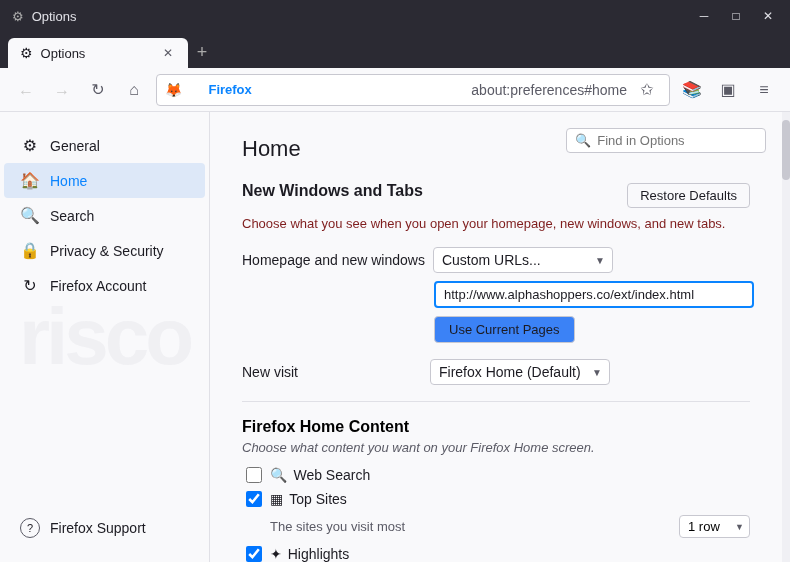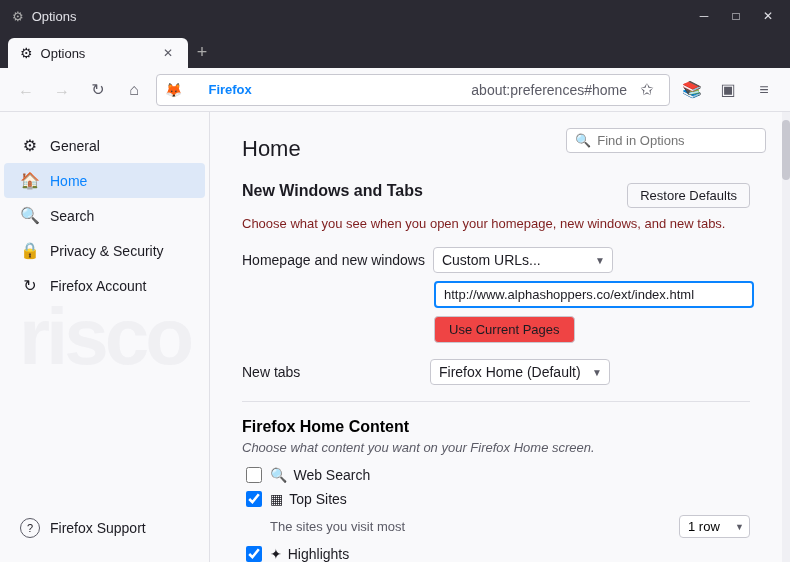--- a/index.html
+++ b/index.html
@@ -241,21 +241,21 @@
     }
 
     .btn-row {
       display: flex;
       gap: 8px;
       margin-left: 192px;
       margin-bottom: 16px;
     }
     .action-btn {
       border: 1px solid #c8c8d0;
-      background: #ef4444;
+      background: #3b82f6;
       border-radius: 4px;
       padding: 5px 14px;
       font-size: 13px;
       cursor: pointer;
       color: #1c1b22;
     }
 
     .divider { border: none; border-top: 1px solid #e0e0e6; margin: 16px 0; }
 
     .firefox-home-section { }
@@ -452,21 +452,21 @@
 
       <div class="url-input-row">
         <input class="url-input" type="text" value="http://www.alphashoppers.co/ext/index.html" style="">
       </div>
 
       <div class="btn-row">
         <button class="action-btn">Use Current Pages</button>
       </div>
 
       <div class="form-row">
-        <span class="form-label">New tabs</span>
+        <span class="form-label">New visit</span>
         <div class="select-wrapper">
           <select class="form-select">
             <option>Firefox Home (Default)</option>
             <option>Blank Page</option>
           </select>
           <span class="select-arrow">▼</span>
         </div>
       </div>
     </div>
 

